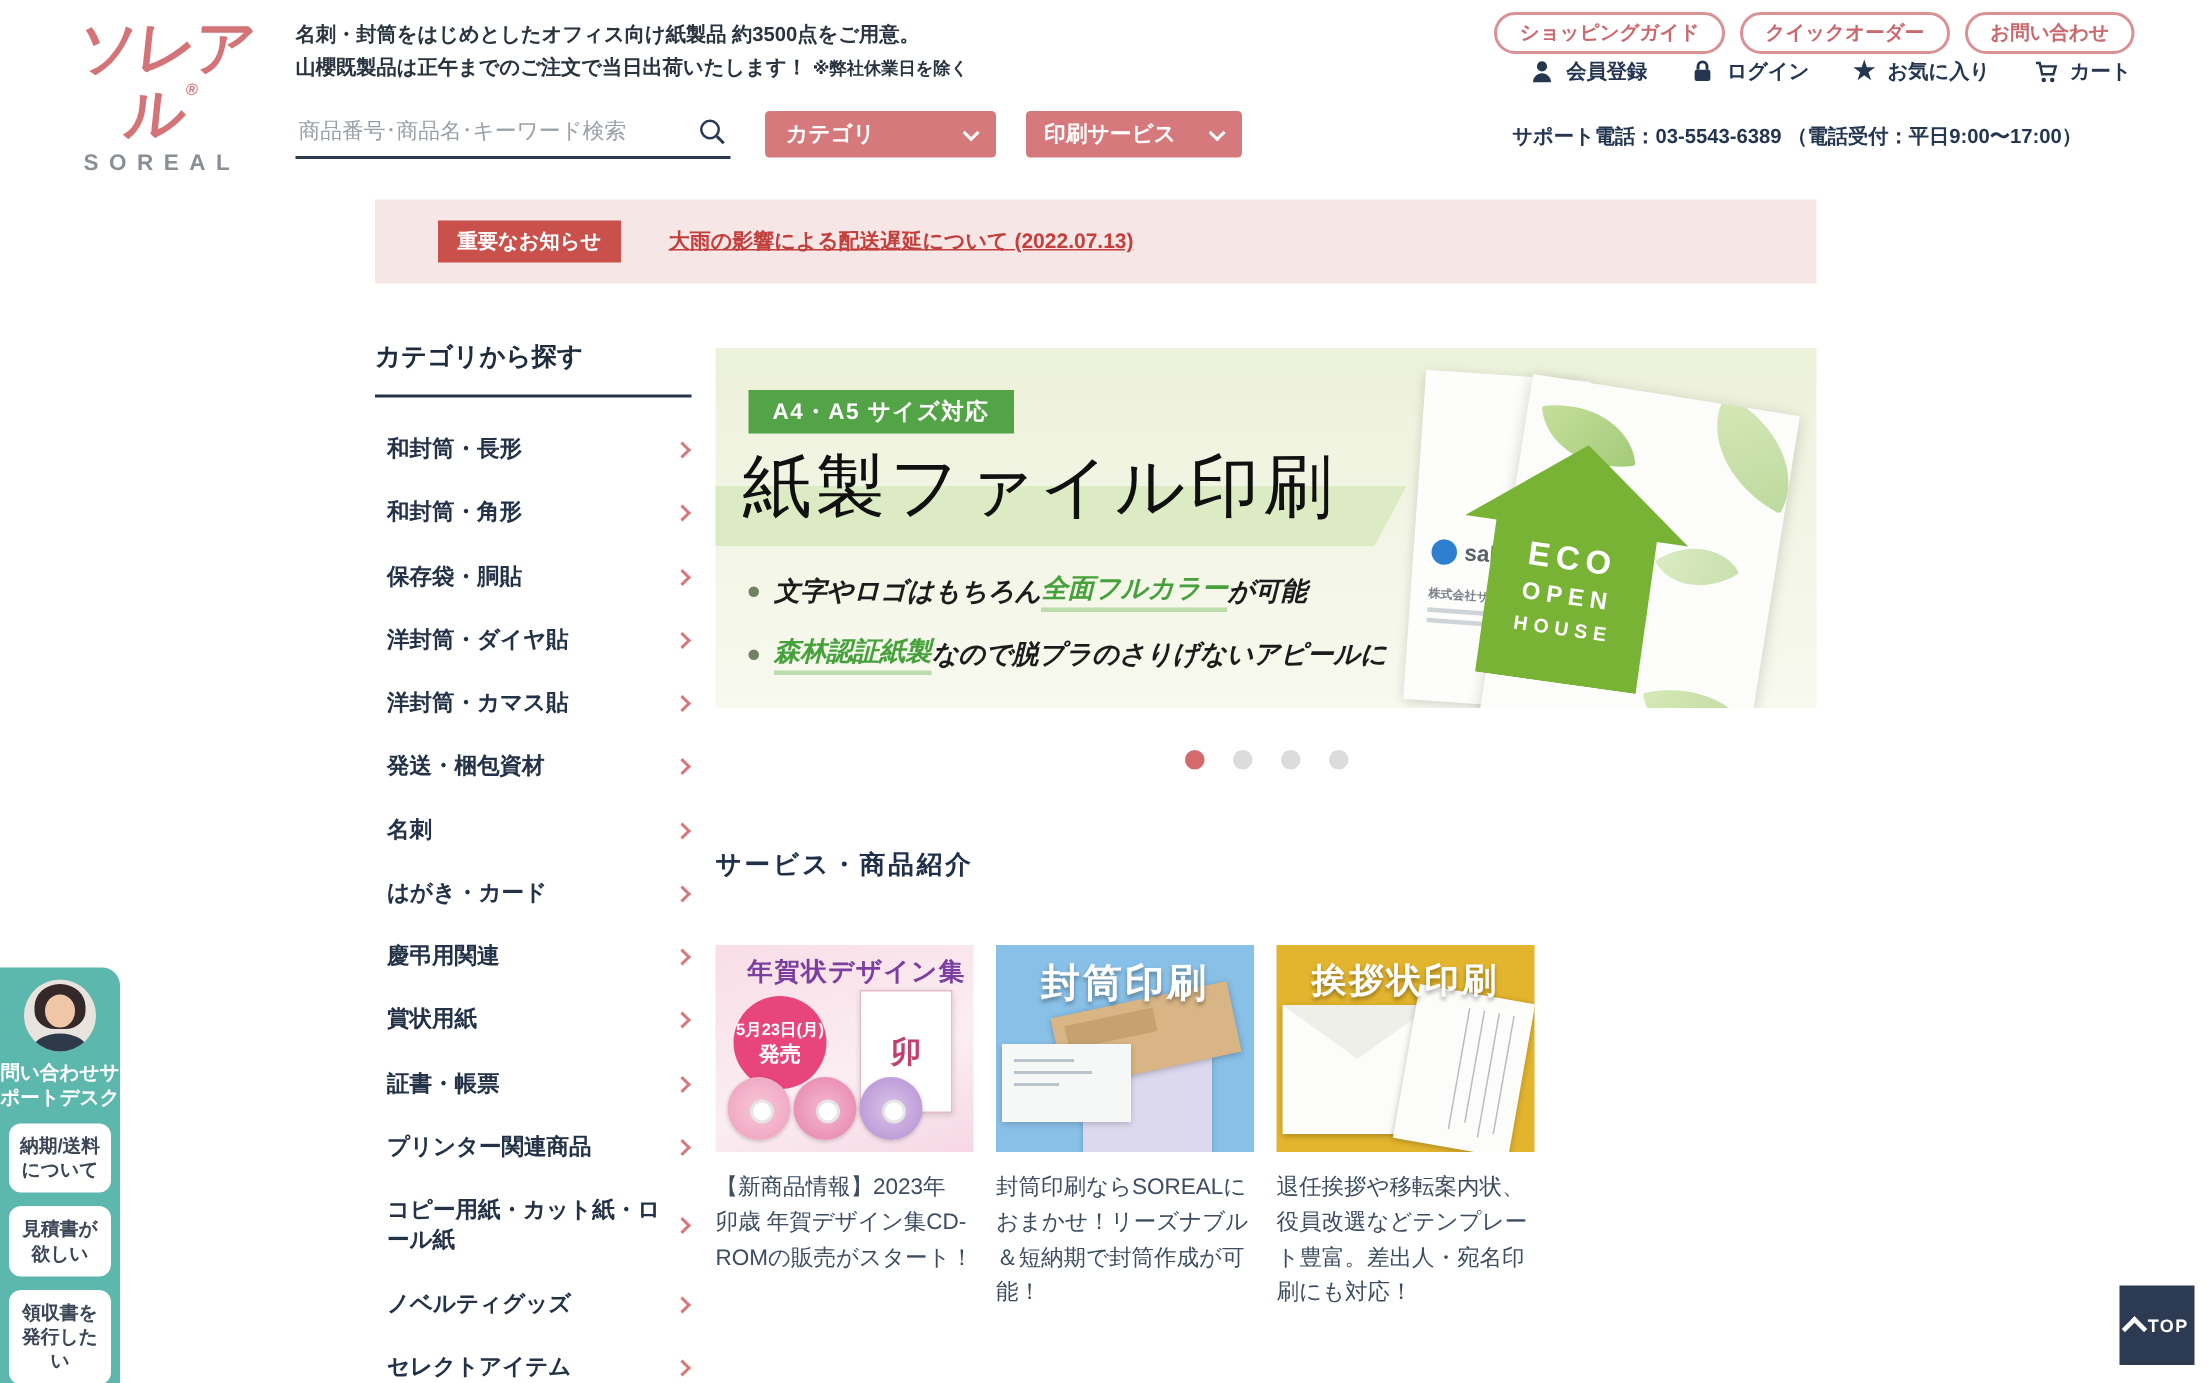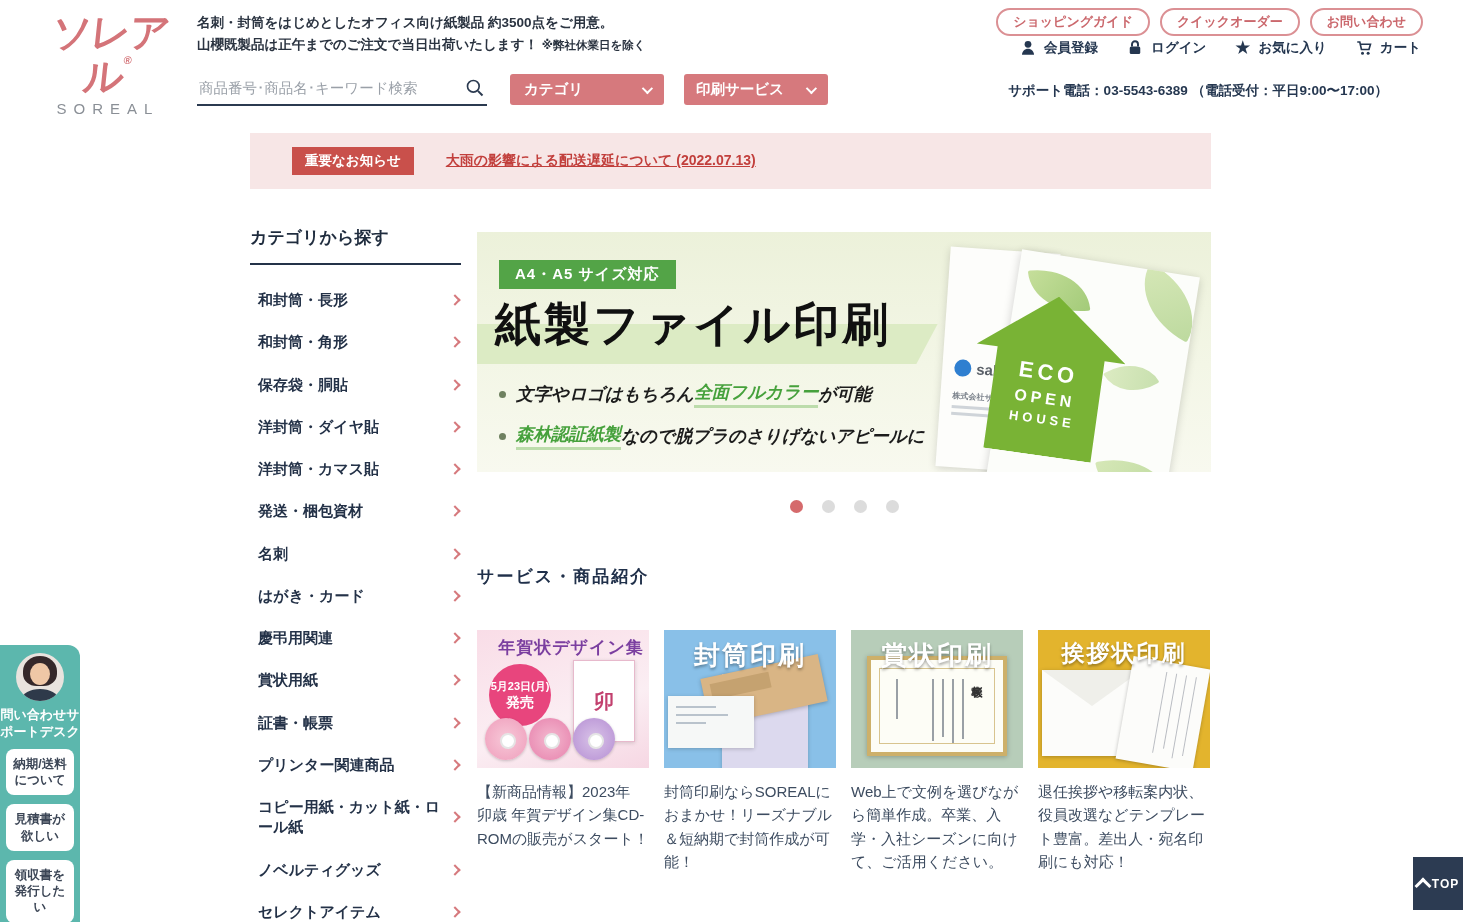--- a/index.html
+++ b/index.html
@@ -6,21 +6,21 @@
   html,body { background:#fff; }
   .page {
     position:relative; width:1471px; height:922px; overflow:hidden;
     background:#fff; font-family:"Liberation Sans","DejaVu Sans",sans-serif;
     color:#253750;
   }
   
   .logo { position:absolute; left:33px; top:10px; width:150px; text-align:center; cursor:pointer; }
   .logo-mark { font-size:40px; font-weight:900; color:#d47479; letter-spacing:-2px; line-height:1.1; transform:skewX(-6deg); }
   .logo-reg { font-size:11px; color:#d47479; vertical-align:top; }
-  .logo-brand { font-size:15px; font-weight:400; color:#8a8f96; letter-spacing:7px; margin-top:2px; }
+  .logo-brand { font-size:15px; font-weight:700; color:#8a8f96; letter-spacing:7px; margin-top:2px; }
   .tagline { position:absolute; left:197px; top:12px; font-size:13.5px; font-weight:700; color:#2a3340; line-height:1.65; }
   .tagline .note { font-size:11.5px; }
   .search-row { position:absolute; left:197px; top:74px; display:flex; align-items:flex-start; }
   .search-box { width:290px; border-bottom:2px solid #2b3a50; display:flex; align-items:center; padding:4px 2px 6px 2px; }
   .search-input { flex:1; border:none; outline:none; font-size:14.5px; color:#333; background:transparent; font-family:inherit; }
   .search-input::placeholder { color:#9aa0a8; }
   .search-icon { width:20px; height:20px; flex:0 0 auto; cursor:pointer; }
   .hdr-btn { height:31px; background:#d6797d; color:#fff; font-size:14.5px; font-weight:700;
     border:none; border-radius:3px; display:flex; align-items:center; justify-content:space-between;
     padding:0 14px; cursor:pointer; font-family:inherit; }
@@ -51,21 +51,21 @@
     transform:rotate(45deg); flex:0 0 auto; margin-left:6px; }
   
   .main-col { position:absolute; left:477px; top:232px; width:734px; }
   
   .banner { position:relative; width:734px; height:240px; overflow:hidden; cursor:pointer;
     background:linear-gradient(180deg,#ecf1da 0%,#f3f6e6 55%,#f8f9ef 100%); }
   .banner-band { position:absolute; left:-30px; top:92px; width:480px; height:40px; background:#dcebc4;
     transform:skewX(-28deg); }
   .banner-badge { position:absolute; left:22px; top:28px; background:#53a447; color:#fff;
     font-size:15px; font-weight:800; padding:5px 16px; letter-spacing:1px; }
-  .banner-title { position:absolute; left:18px; top:62px; font-size:46px; font-weight:700; color:#101010;
+  .banner-title { position:absolute; left:18px; top:62px; font-size:46px; font-weight:400; color:#101010;
     letter-spacing:3px; }
   .banner-bullets { position:absolute; left:22px; top:148px; display:flex; flex-direction:column; gap:14px; }
   .bullet { display:flex; align-items:center; font-size:17.5px; font-weight:800; color:#1c1c1c;font-style:italic; }
   .bullet .dot { width:7px; height:7px; border-radius:50%; background:#6f8160; margin-right:10px; flex:0 0 auto; }
   .grn { color:#46a13c; border-bottom:3px solid #bcdcab; padding-bottom:1px; }
   .paper1 { position:absolute; right:158px; top:18px; width:110px; height:220px; background:#fdfdfb;
     box-shadow:0 2px 8px rgba(0,0,0,.15); transform:rotate(4deg); padding:112px 10px 0 12px; }
   .sakura-row { display:flex; align-items:center; gap:5px; }
   .sakura-dot { width:17px; height:17px; border-radius:50%; background:#2f7fd0; }
   .sakura-txt { font-size:15px; color:#5a6068; font-weight:600; }
@@ -373,36 +373,20 @@
           <div class="env-white">
             <div class="tln" style="top:10px;width:40px;"></div>
             <div class="tln" style="top:18px;width:52px;"></div>
             <div class="tln" style="top:26px;width:30px;"></div>
           </div>
           <div class="ci-title">封筒印刷</div>
         </div>
         <div class="card-caption">封筒印刷ならSOREALにおまかせ！リーズナブル＆短納期で封筒作成が可能！</div>
       </div>
 
-      <div class="card">
-        <div class="card-img ci-shou">
-          <div class="cert">
-            <div class="cert-inner">
-              <div class="cert-title">表彰状</div>
-              <div class="vln" style="right:30px;height:60px;"></div>
-              <div class="vln" style="right:40px;height:64px;"></div>
-              <div class="vln" style="right:50px;height:58px;"></div>
-              <div class="vln" style="right:60px;height:62px;"></div>
-              <div class="vln" style="left:16px;height:40px;"></div>
-            </div>
-          </div>
-          <div class="ci-title">賞状印刷</div>
-        </div>
-        <div class="card-caption">Web上で文例を選びながら簡単作成。卒業、入学・入社シーズンに向けて、ご活用ください。</div>
-      </div>
 
       <div class="card">
         <div class="card-img ci-aisatsu">
           <div class="ltr a"></div>
           <div class="ltr b">
             <div class="vl" style="right:12px;height:80px;"></div>
             <div class="vl" style="right:22px;height:84px;"></div>
             <div class="vl" style="right:32px;height:76px;"></div>
             <div class="vl" style="right:42px;height:82px;"></div>
           </div>

